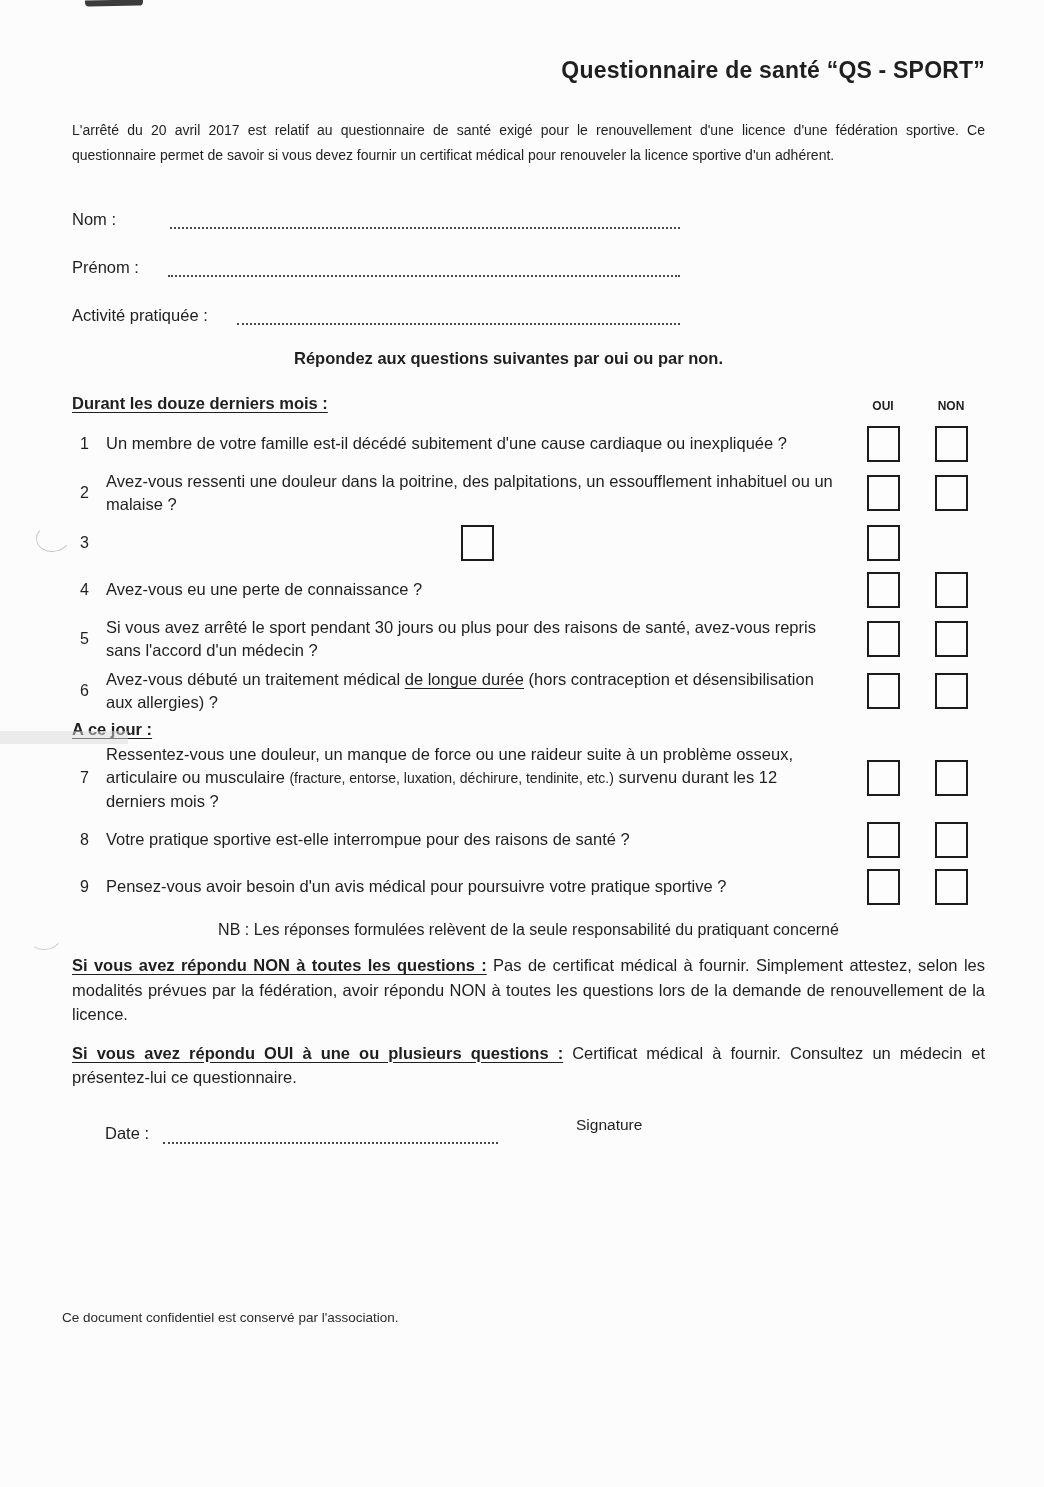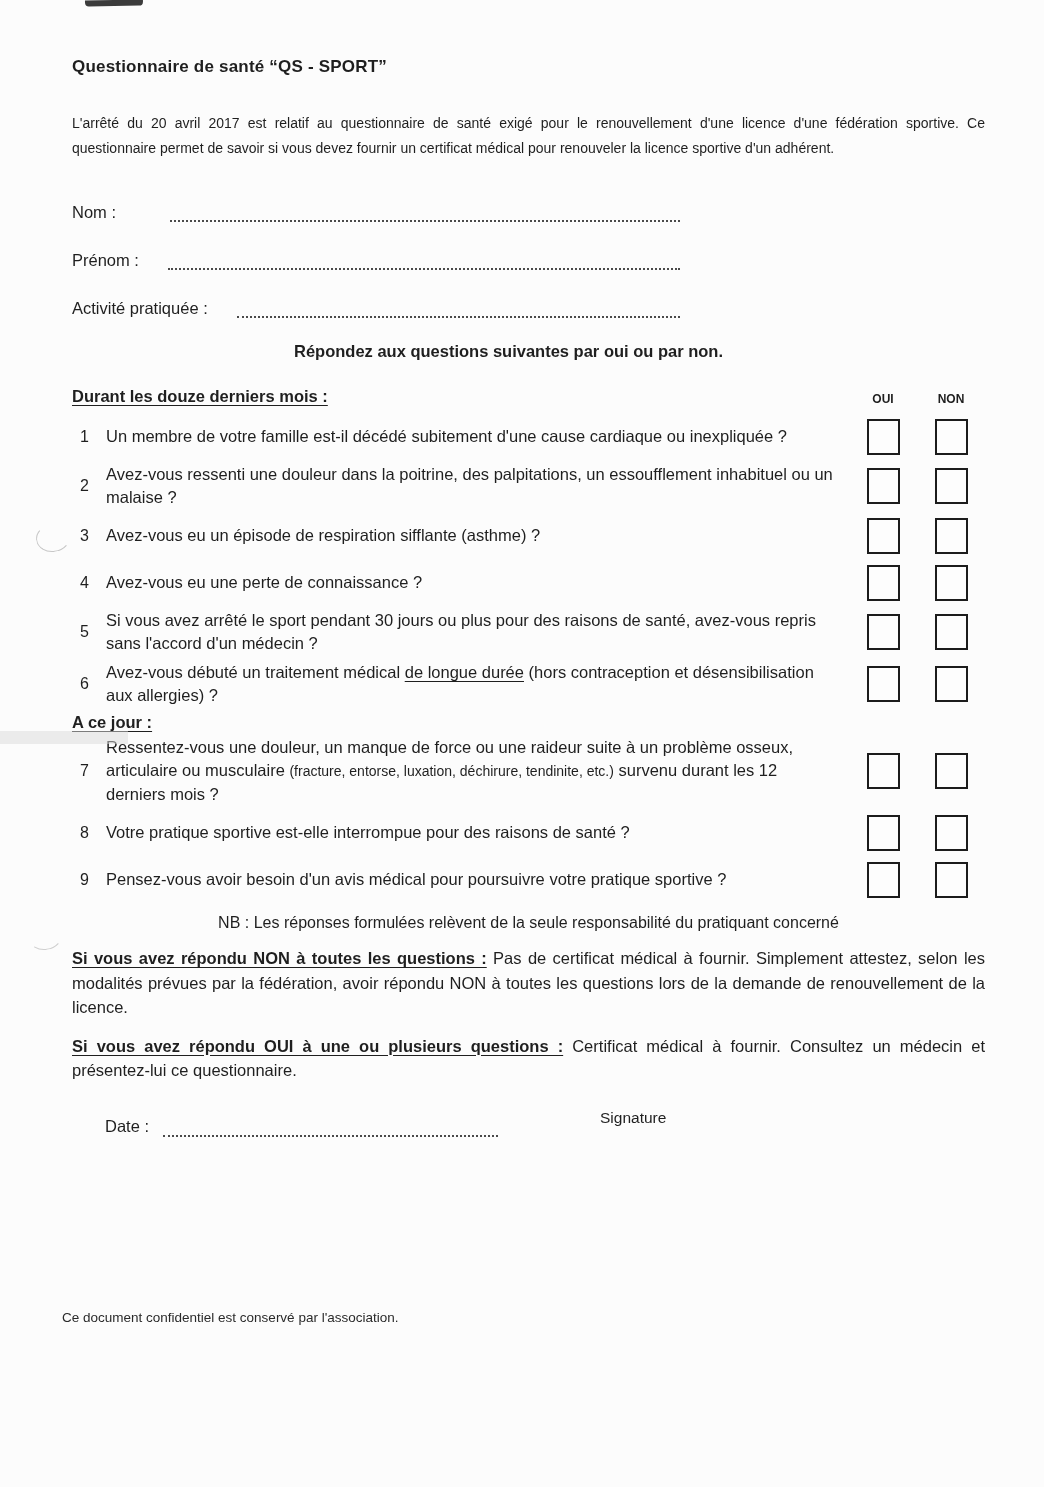--- a/index.html
+++ b/index.html
@@ -8,22 +8,22 @@
     width:1044px;height:1487px;
     background:#fcfcfc;
     font-family:"Liberation Sans",sans-serif;
     color:#1f1f1f;
     box-sizing:border-box;
     padding:0 59px 0 72px;
     overflow:hidden;
   }
   .title{
     padding-top:57px;margin:0;
-    text-align:left;
-    font-size:17px;font-weight:bold;
+    text-align:right;
+    font-size:23px;font-weight:bold;
     letter-spacing:0.2px;
   }
   .intro{
     margin:34px 0 0 0;
     font-size:14px;line-height:24.5px;
     text-align:justify;
   }
   .intro.second{margin-top:16px;}
   .fields{margin-top:36px;}
   .field-row{display:flex;align-items:flex-end;margin-bottom:22px;height:26px;}
@@ -87,21 +87,21 @@
   .outcome .lead{
     font-weight:bold;text-decoration:underline;
     text-underline-offset:3px;
   }
   .date-sig-row{
     display:flex;align-items:flex-start;
     margin-top:26px;
   }
   .date-label{margin-left:33px;font-size:16.5px;padding-top:8px;}
   .date-line{margin-left:14px;margin-top:8px;height:18px;}
-  .signature-label{margin-left:102px;font-size:15.5px;}
+  .signature-label{margin-left:78px;font-size:15.5px;}
   .footer-note{
     position:absolute;left:62px;top:1310px;
     font-size:13.5px;color:#2a2a2a;
   }
   
   .smudge{
     position:absolute;left:85px;top:0;width:58px;height:6px;
     background:#3c3c3c;border-radius:0 0 4px 4px;transform:rotate(-1deg);
   }
   .arc{
@@ -173,21 +173,20 @@
       <span class="boxcell">
           <span class="checkbox"></span>
         </span>
       <span class="boxcell">
           <span class="checkbox"></span>
         </span>
     </div>
 
     <div class="q-row">
       <span class="qnum">3</span>
-      <span class="qtext"><span>Avez-vous eu un épisode de respiration sifflante (asthme) ?</span></span>
       <span class="boxcell">
           <span class="checkbox"></span>
         </span>
       <span class="boxcell">
           <span class="checkbox"></span>
         </span>
     </div>
 
     <div class="q-row">
       <span class="qnum">4</span>

